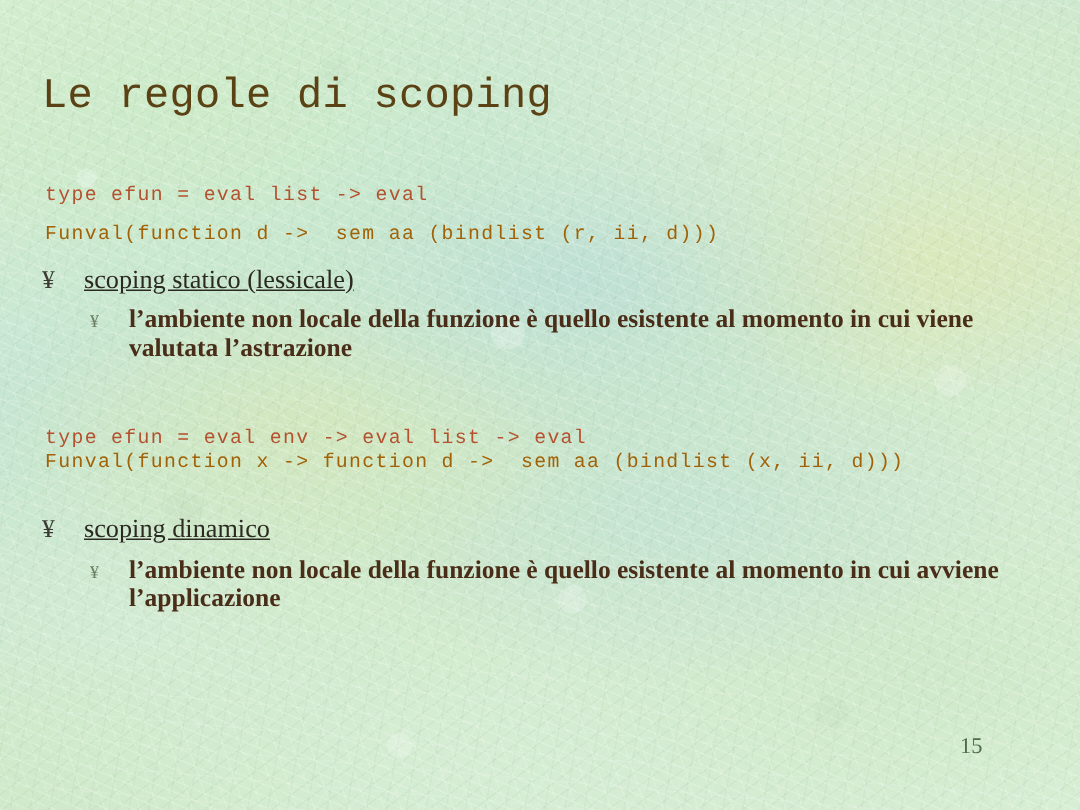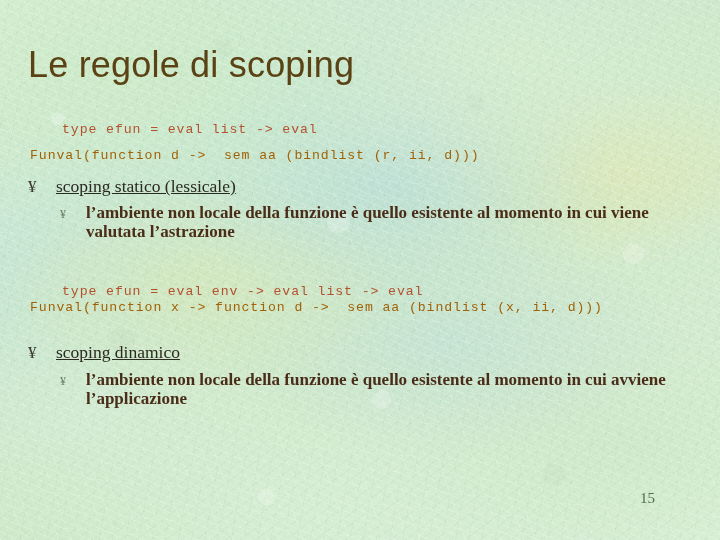--- a/index.html
+++ b/index.html
@@ -87,38 +87,38 @@
     position: relative;
     z-index: 5;
     width: 720px;
     height: 540px;
   }
 
   .title {
     position: absolute;
     left: 28px;
     top: 46px;
-    font-family: Liberation Sans, sans-serif;
-    font-size: 36px;
+    font-family: Liberation Mono, monospace;
+    font-size: 28px;
     line-height: 38px;
     color: #5a4215;
     letter-spacing: 0.2px;
     white-space: nowrap;
   }
 
   .code-line {
     position: absolute;
     left: 30px;
     font-family: "Liberation Mono", "DejaVu Sans Mono", monospace;
     font-size: 13.2px;
     line-height: 15px;
     letter-spacing: 0.9px;
     white-space: pre;
   }
-  .code-red   { color: #b4512f; margin-left: 32px; }
+  .code-red   { color: #b4512f; }
   .code-gray  { color: #a16207; }
 
   .bullet-row {
     position: absolute;
     display: flex;
     align-items: baseline;
   }
 
   
   .l1 { left: 28px; }

